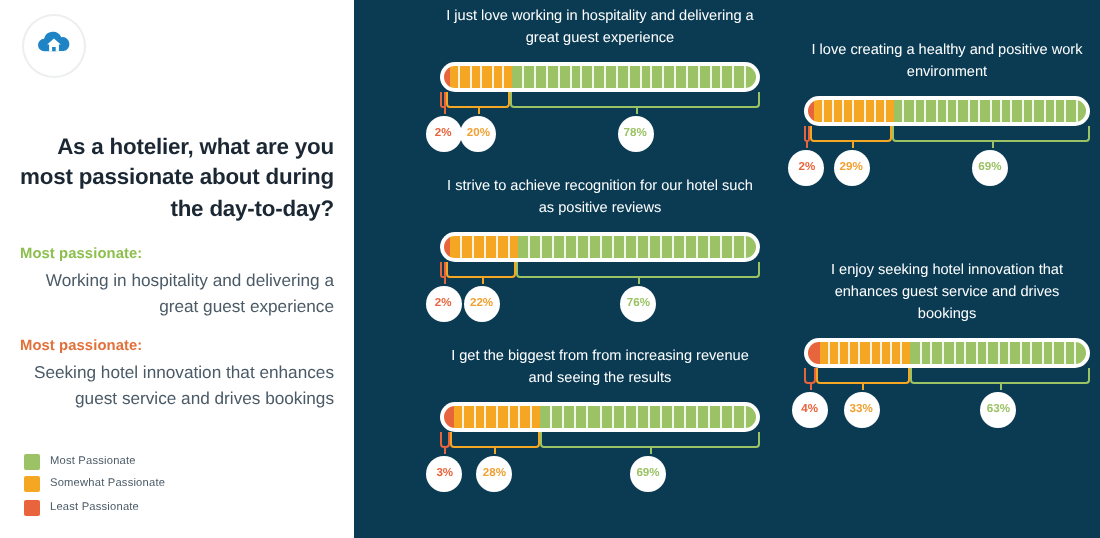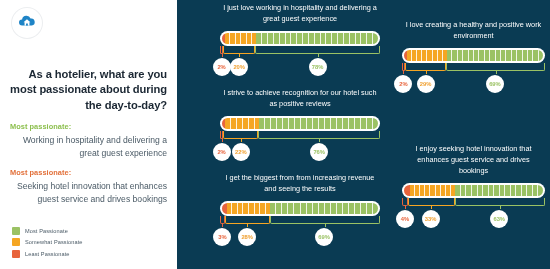--- a/index.html
+++ b/index.html
@@ -451,21 +451,21 @@
           </div>
         <div class="bracket c-most" style="left:31%; width:69%">
             <span class="stem"></span>
           </div>
         <div class="badge c-least" style="left:1%">2%</div>
         <div class="badge c-some" style="left:16.5%">29%</div>
         <div class="badge c-most" style="left:65%">69%</div>
       </div>
     </div>
 
-    <div class="chart" style="left:225px; top:144px; width:143px;">
+    <div class="chart" style="left:225px; top:130px; width:143px;">
       <div class="chart-title">I enjoy seeking hotel innovation that enhances guest service and drives bookings</div>
       <div class="bar-shell">
         <div class="bar-track">
           <div class="seg seg-least" style="width:4%"></div>
           <div class="seg seg-some" style="width:33%">
             <span class="ticks">
                 <i></i>
                 <i></i>
                 <i></i>
                 <i></i>

